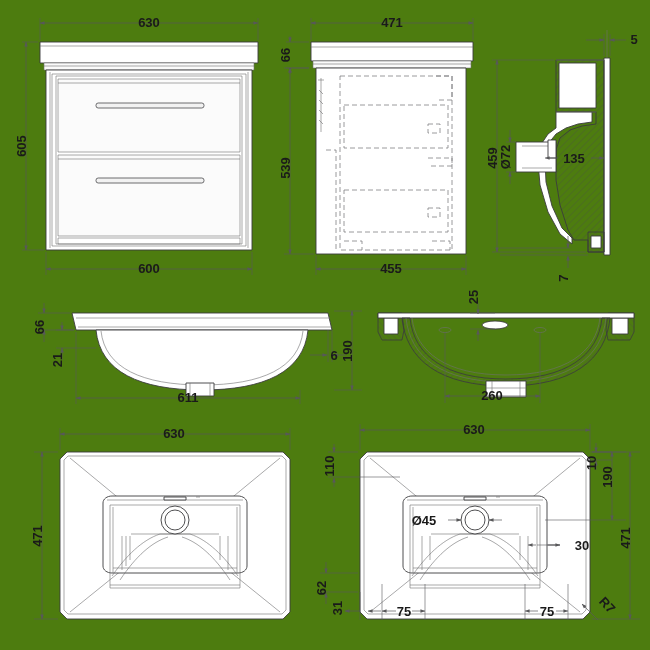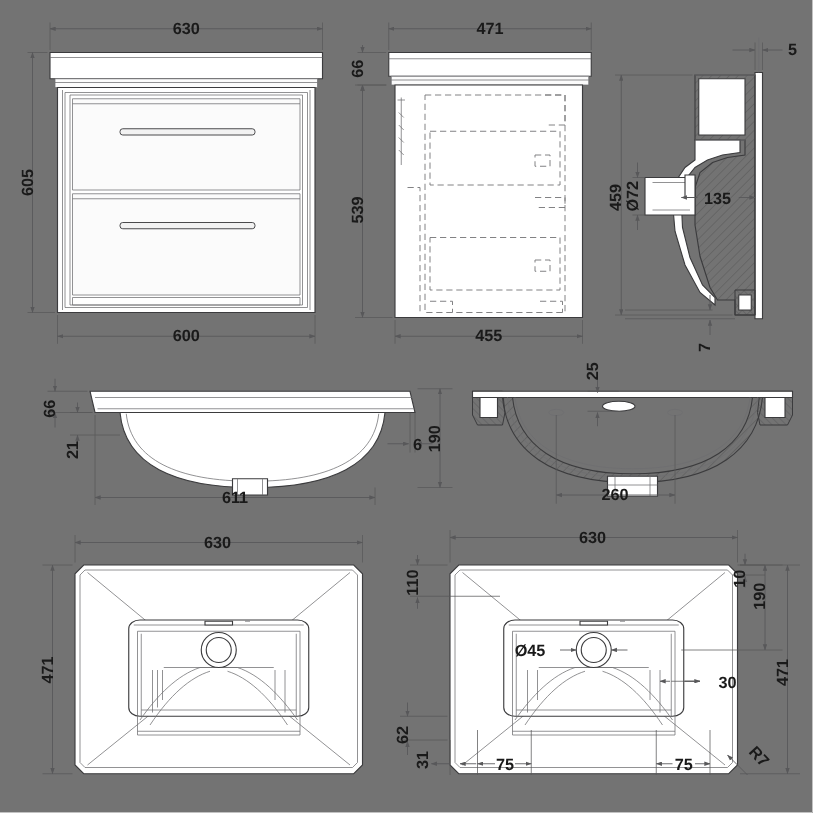--- a/index.html
+++ b/index.html
@@ -8,21 +8,21 @@
     padding: 0;
     background: #ffffff;
   }
   body {
     font-family: "Liberation Sans", sans-serif;
   }
   #sheet {
     position: relative;
     width: 650px;
     height: 650px;
-    background: #737373;
+    background: #4d7c0f;
     overflow: hidden;
   }
   #sheet svg {
     position: absolute;
     top: 0;
     left: 0;
     display: block;
   }
   .dimtext {
     font-family: "Liberation Sans", sans-serif;

